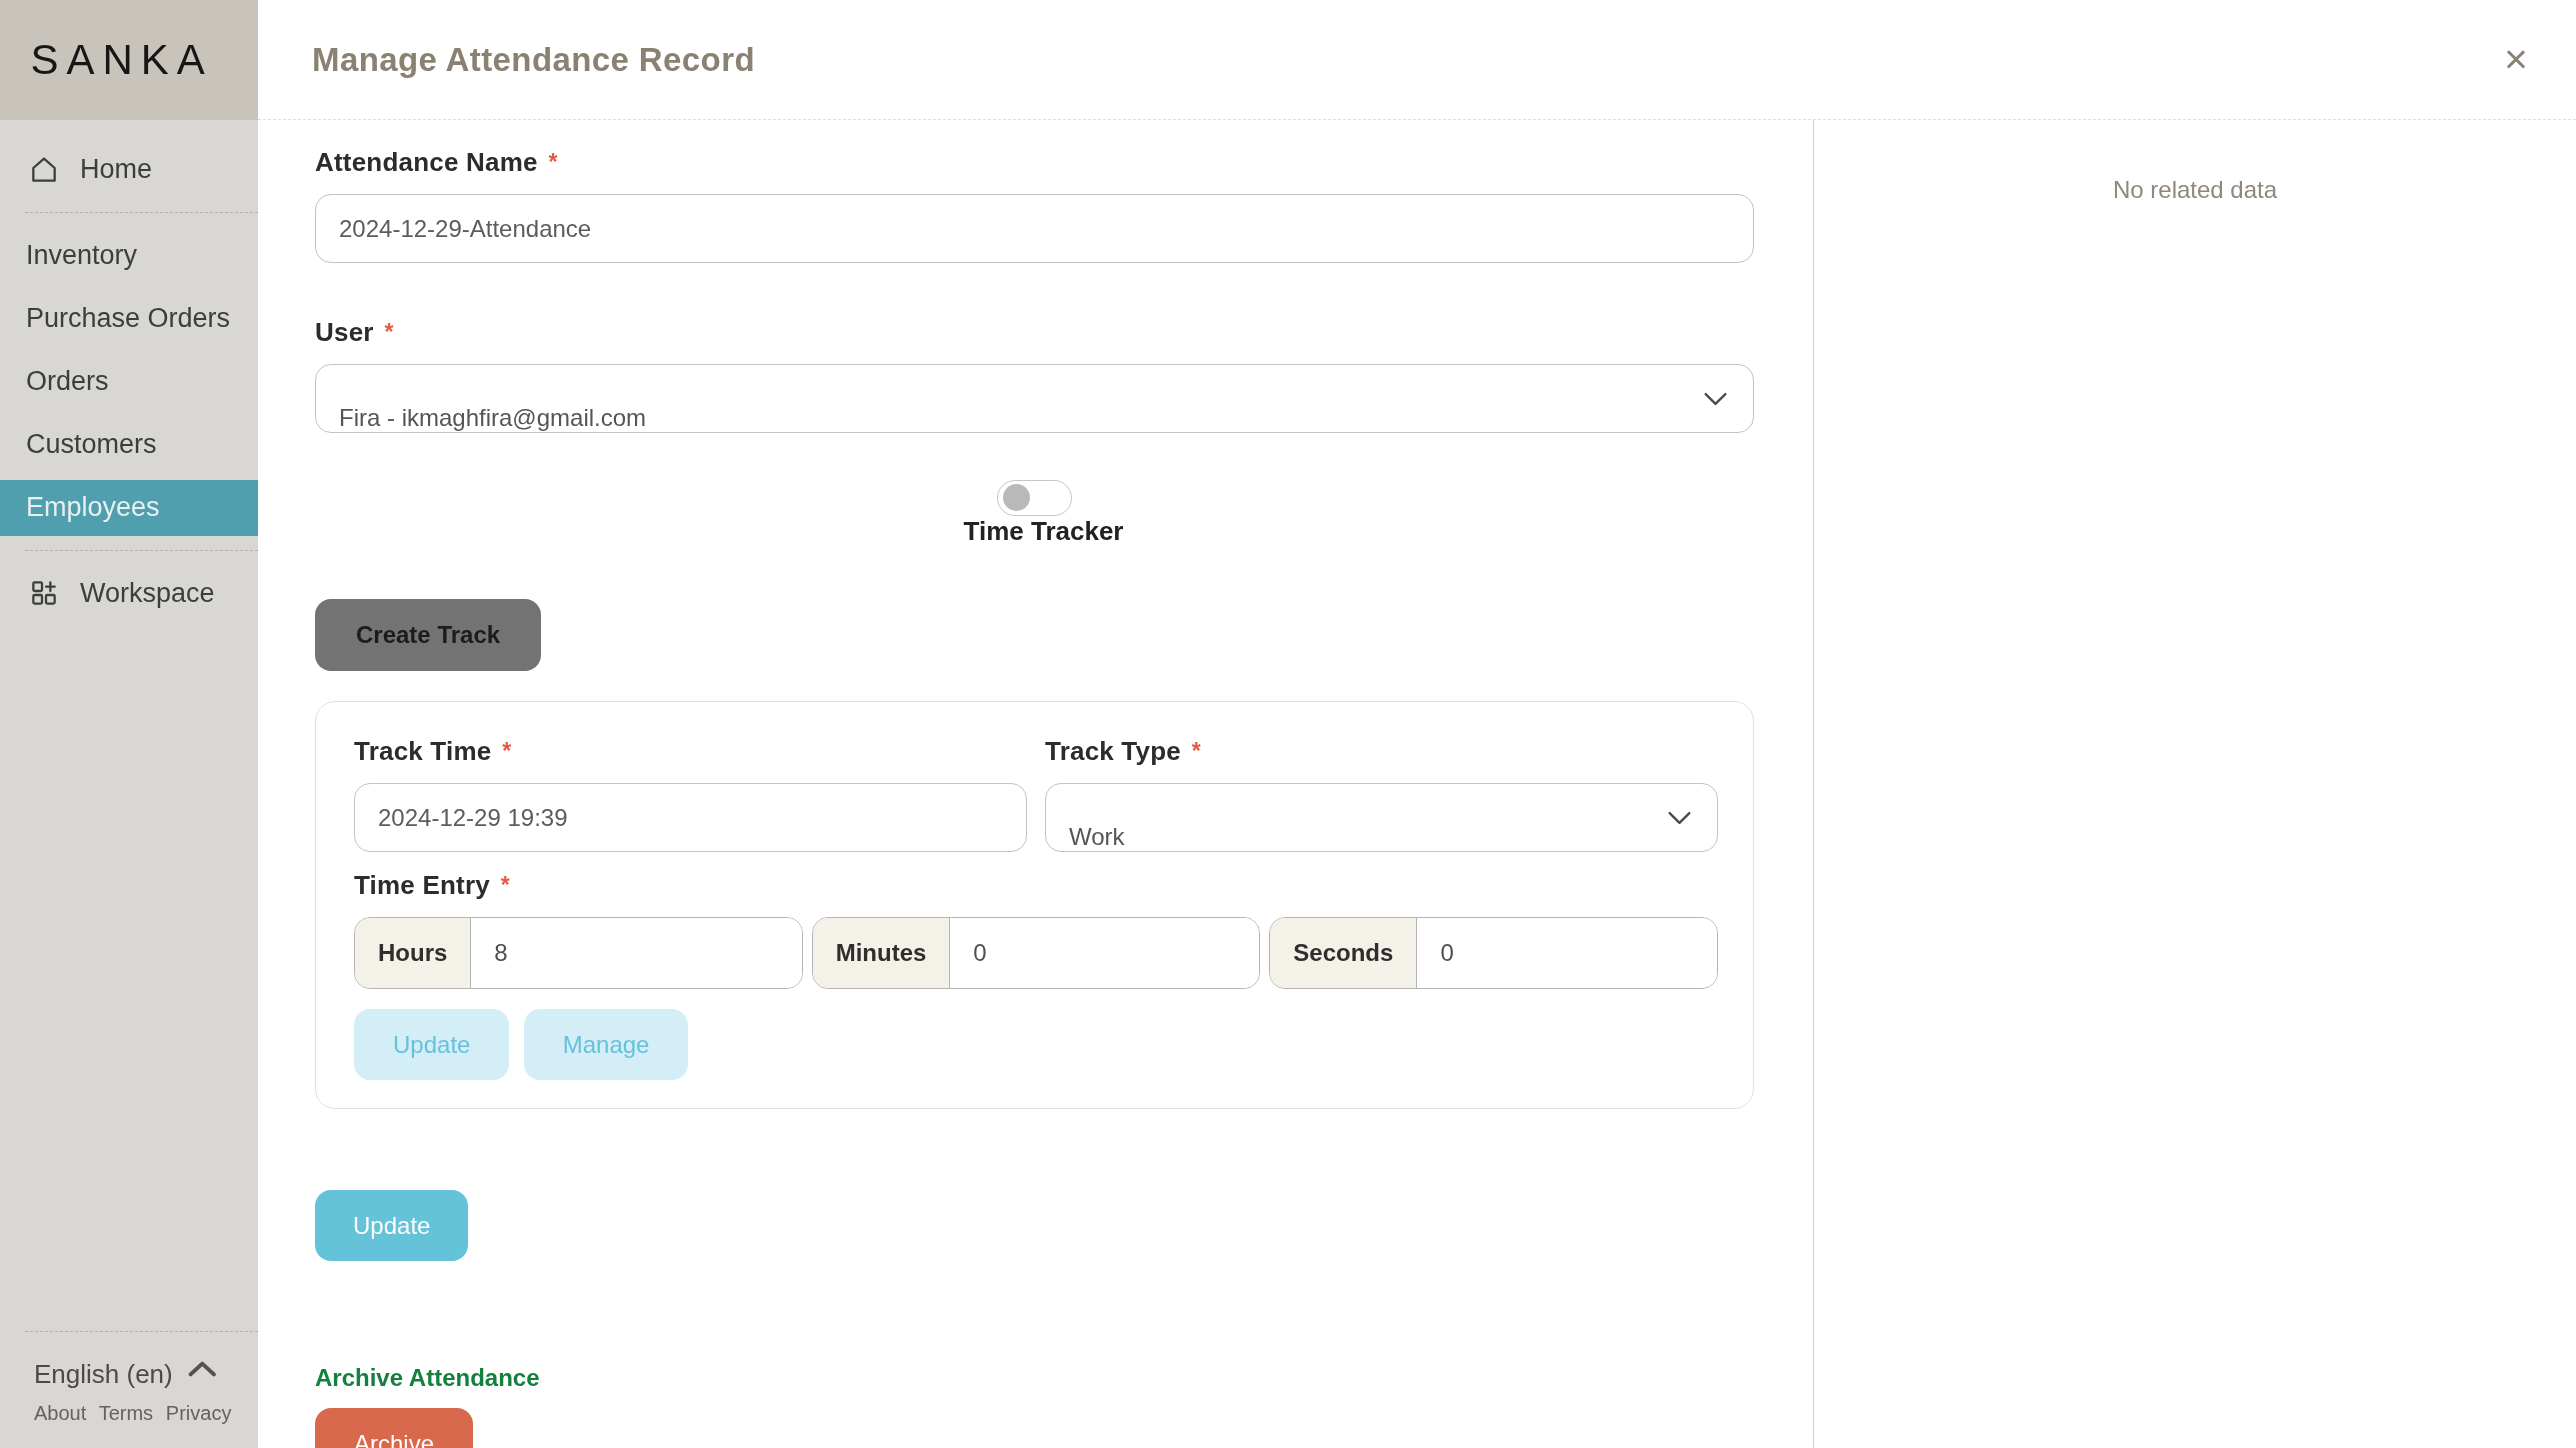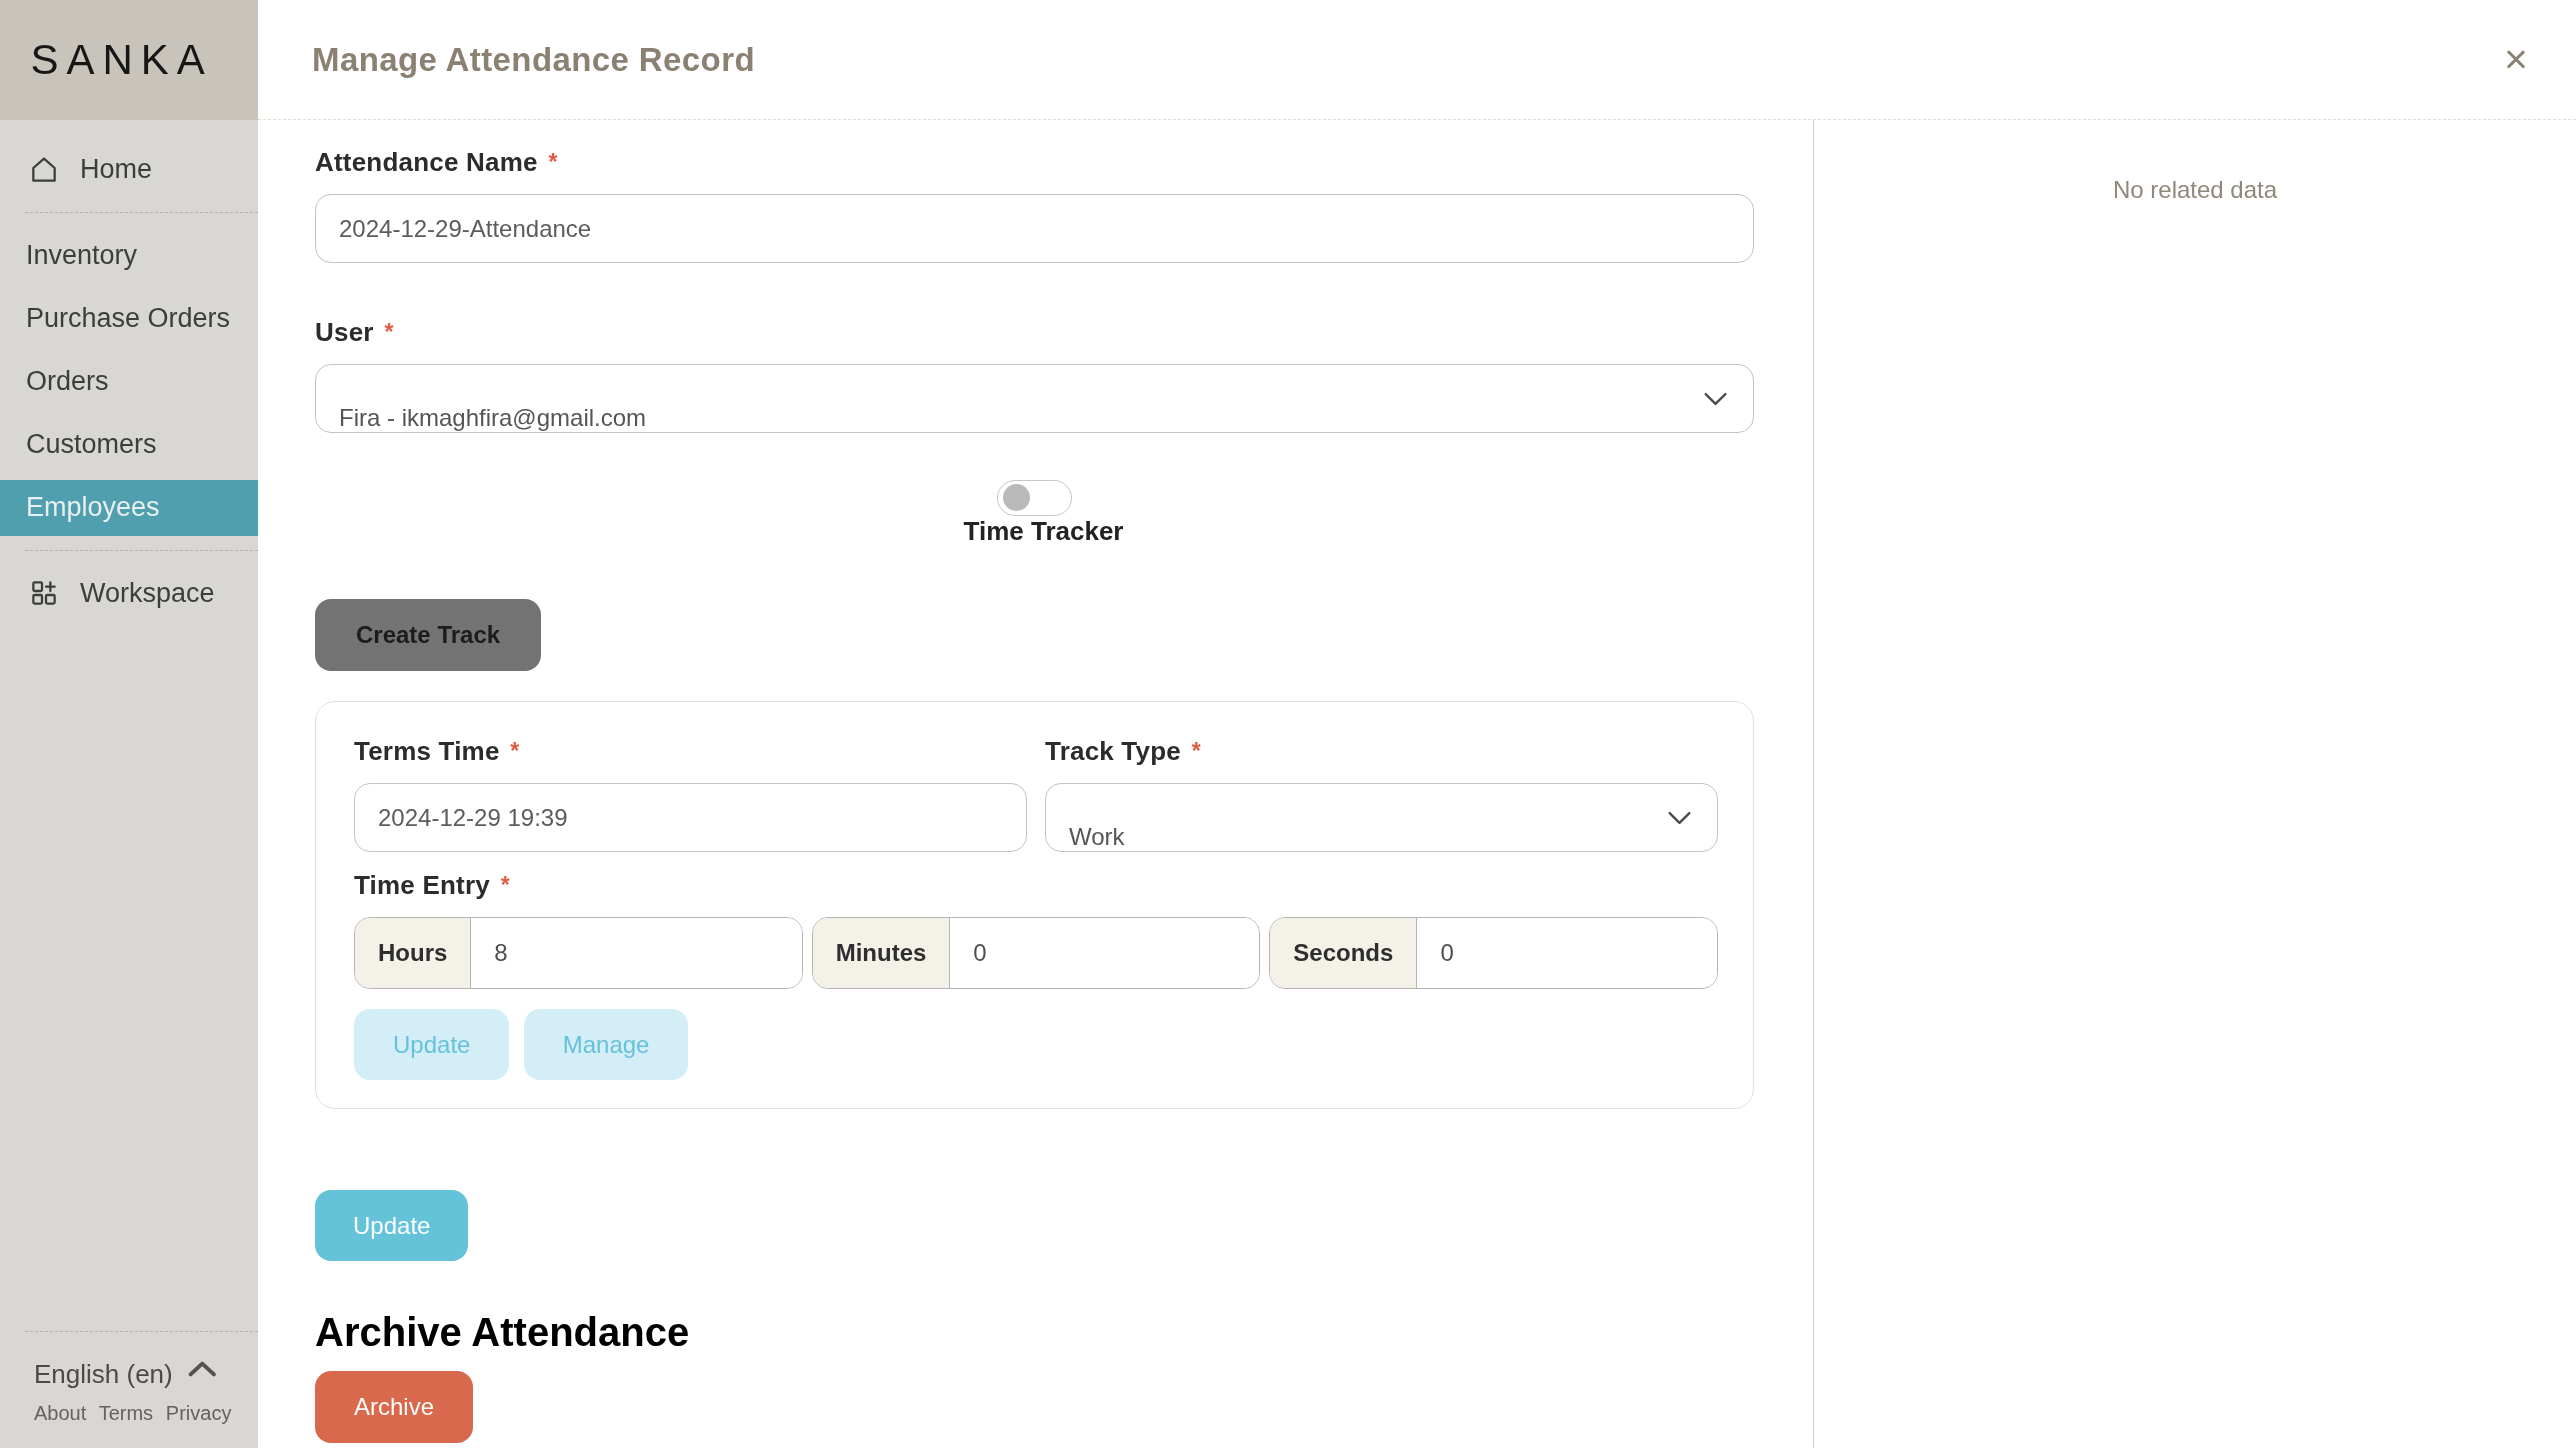--- a/index.html
+++ b/index.html
@@ -115,21 +115,21 @@
   .time-addon {
     background:#f4f1e9; border-right:1.8px solid #b5b5b5; display:flex; align-items:center;
     padding:0 23px; font-size:24px; font-weight:600; color:#2e2e2e; white-space:nowrap;
   }
   .time-value {
     flex:1; min-width:0; border:none; outline:none; font-size:24px; color:#4f4f4f;
     padding:0 0 0 23px; font-family:"Liberation Sans", sans-serif;
   }
   .card-actions { display:flex; gap:14.3px; margin-top:20px; }
 
-  .archive-heading { margin-top:49px; font-size:40px; font-weight:700; color:#000000; }
+  .archive-heading { margin-top:103px; font-size:24px; font-weight:700; color:#15803d; }
   svg { display:block; }
 </style>
 </head>
 <body>
 
 <div class="app">
 
   <aside class="sidebar">
     <div class="logo">SANKA</div>
 
@@ -227,21 +227,21 @@
           </div>
           <span class="toggle-label">Time Tracker</span>
         </div>
 
         <button class="btn btn-beige">Create Track</button>
 
         <div class="track-card">
           <div class="two-col">
             <div class="col">
               <div class="field-label">
-                <span>Terms Time</span>
+                <span>Track Time</span>
                 <span class="req">*</span>
               </div>
               <input class="text-input" type="text" value="2024-12-29 19:39" style="">
             </div>
             <div class="col">
               <div class="field-label">
                 <span>Track Type</span>
                 <span class="req">*</span>
               </div>
               <div class="select-box">

